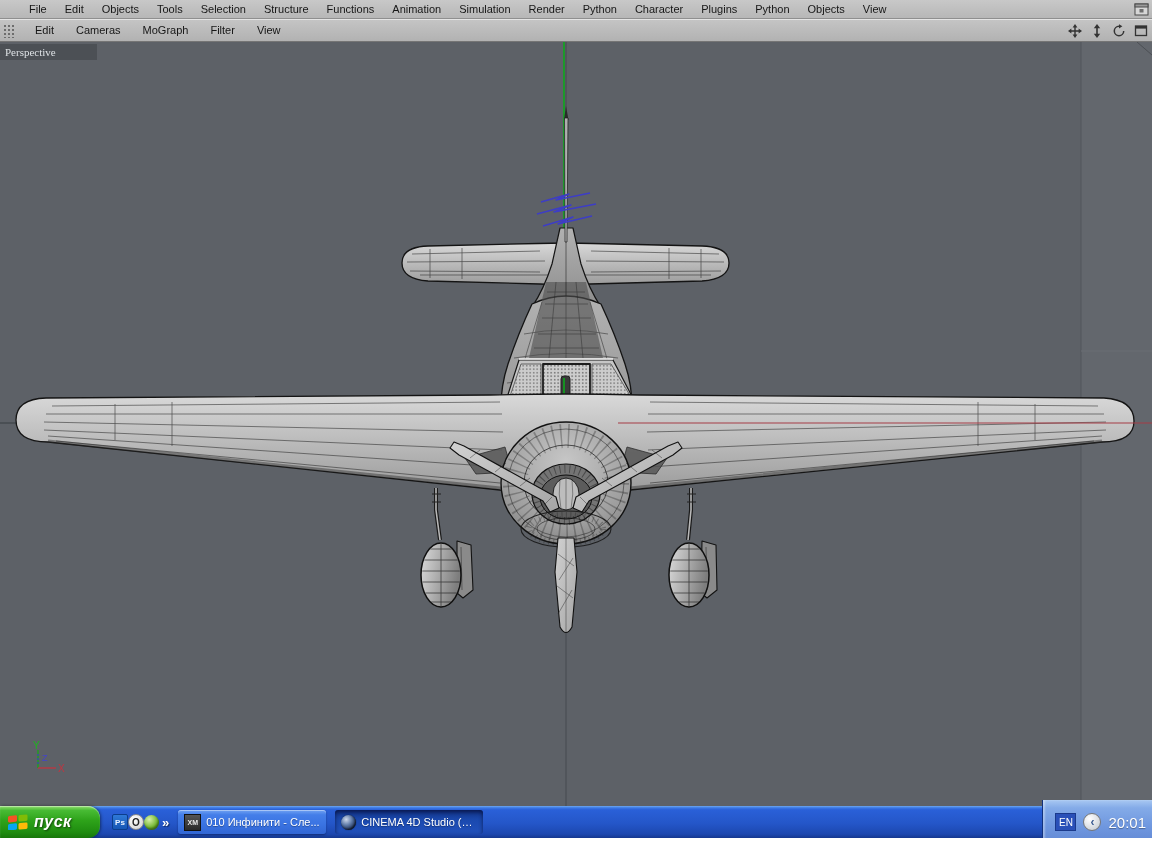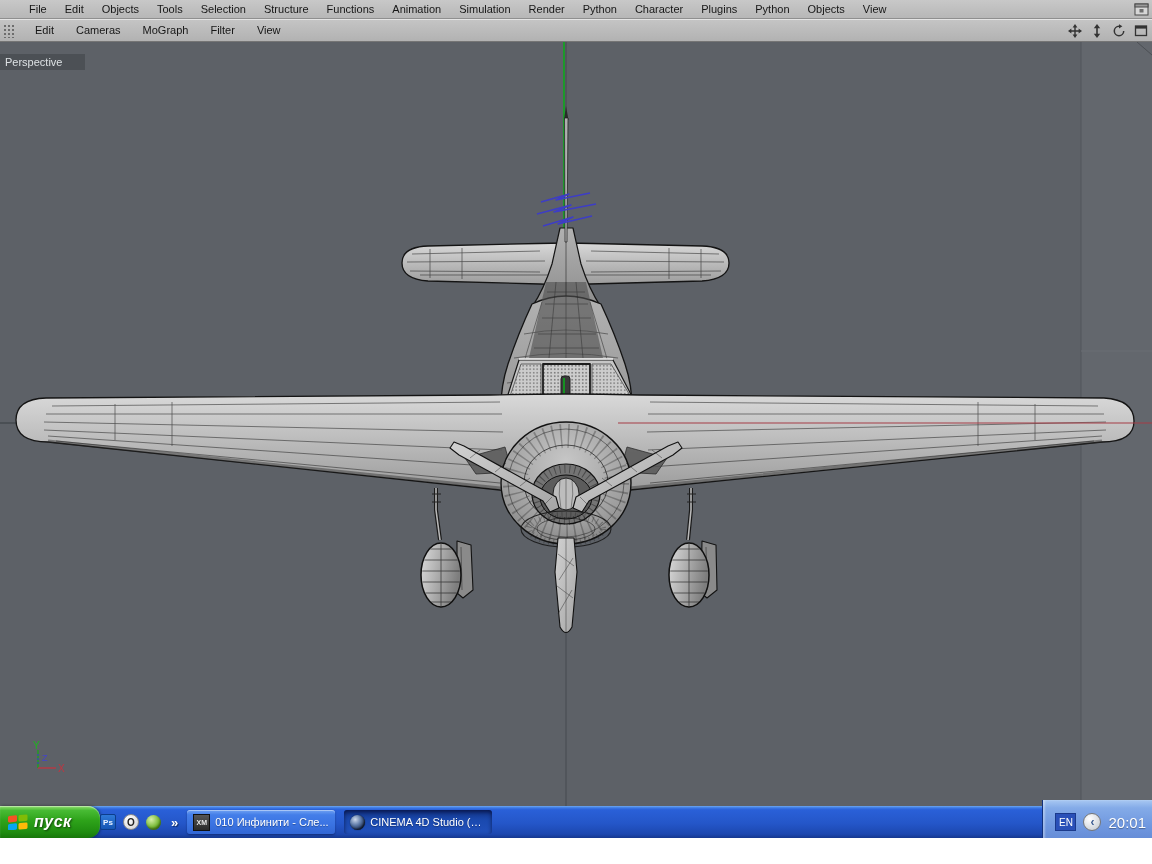--- a/index.html
+++ b/index.html
@@ -19,35 +19,35 @@
     background:linear-gradient(#c4c4c4,#b2b2b2);border-top:1px solid #e4e4e4;border-bottom:1px solid #757575;
     display:flex;align-items:center;}
   .grip{width:13px;height:14px;margin:0 8px 0 3px;
     background-image:radial-gradient(#6d6d6d 34%,rgba(0,0,0,0) 36%);background-size:4px 4px;}
   .menubar2 .mi{font-size:11px;color:#161616;padding:0 11px;line-height:21px;}
   .menubar2 .spacer{flex:1;}
   .vpico{width:22px;height:15px;display:flex;align-items:center;justify-content:center;}
 
   
   .viewport{position:absolute;left:0;top:42px;width:1152px;height:764px;background:#5d6167;overflow:hidden;}
-  .vp-label{position:absolute;left:0;top:12px;width:85px;height:16px;background:#4c5055;
-    color:#dde1e4;font-size:11px;line-height:16px;padding-left:5px;box-sizing:border-box;}
+  .vp-label{position:absolute;left:0;top:2px;width:97px;height:16px;background:#4c5055;
+    color:#dde1e4;font-size:11px;line-height:16px;padding-left:5px;box-sizing:border-box;font-family:Liberation Serif, serif;}
   .vp-svg{position:absolute;left:0;top:0;}
 
   
   .taskbar{position:absolute;left:0;top:806px;width:1152px;height:32px;display:flex;align-items:center;
     background:linear-gradient(180deg,#6fa8ef 0%,#3a77e4 6%,#2a60d8 12%,#2456c8 55%,#1c47af 88%,#15388f 100%);border-radius:12px;}
   .startbtn{height:32px;min-width:100px;display:flex;align-items:center;gap:6px;padding:0 16px 0 8px;
     border-radius:0 12px 12px 0;box-sizing:border-box;cursor:pointer;
     background:linear-gradient(180deg,#8ede6a 0%,#48bb34 14%,#2ea31a 45%,#1f8c10 82%,#17770a 100%);
     box-shadow:1px 0 3px rgba(0,0,0,.45), inset 0 1px 1px rgba(255,255,255,.45);}
   .startbtn .lbl{color:#fff;font-size:16px;font-weight:bold;font-style:italic;
     text-shadow:1px 1px 2px rgba(0,0,0,.55);letter-spacing:.5px;}
   .winflag{width:20px;height:16px;}
-  .ql{display:flex;align-items:center;gap:7px;margin-left:0;text-align:right;}
+  .ql{display:flex;align-items:center;gap:0;margin-left:12px;text-align:right;}
   .qlico{width:16px;height:16px;display:flex;align-items:center;justify-content:center;cursor:pointer;}
   .ps{background:linear-gradient(#2f79d8,#1656b4);border:1px solid #0c3d8c;border-radius:2px;
       color:#eaf2ff;font-size:8px;font-weight:bold;width:14px;height:14px;}
   .opera{background:radial-gradient(circle at 35% 30%,#ffffff,#cfcfcf);border-radius:50%;
       color:#222;font-size:10px;font-weight:bold;border:1px solid #8a8a8a;width:14px;height:14px;}
   .greenball{background:radial-gradient(circle at 35% 30%,#d8f0a8,#6db32a 60%,#3d7d12);border-radius:50%;
       width:15px;height:15px;box-shadow:inset -1px -2px 2px rgba(0,0,0,.35);}
   .overflow{color:#fff;font-size:13px;font-weight:bold;text-shadow:1px 1px 1px rgba(0,0,0,.5);
       margin-left:3px;cursor:pointer;}
   .taskbtn{height:24px;width:148px;margin-left:9px;display:flex;align-items:center;gap:5px;

